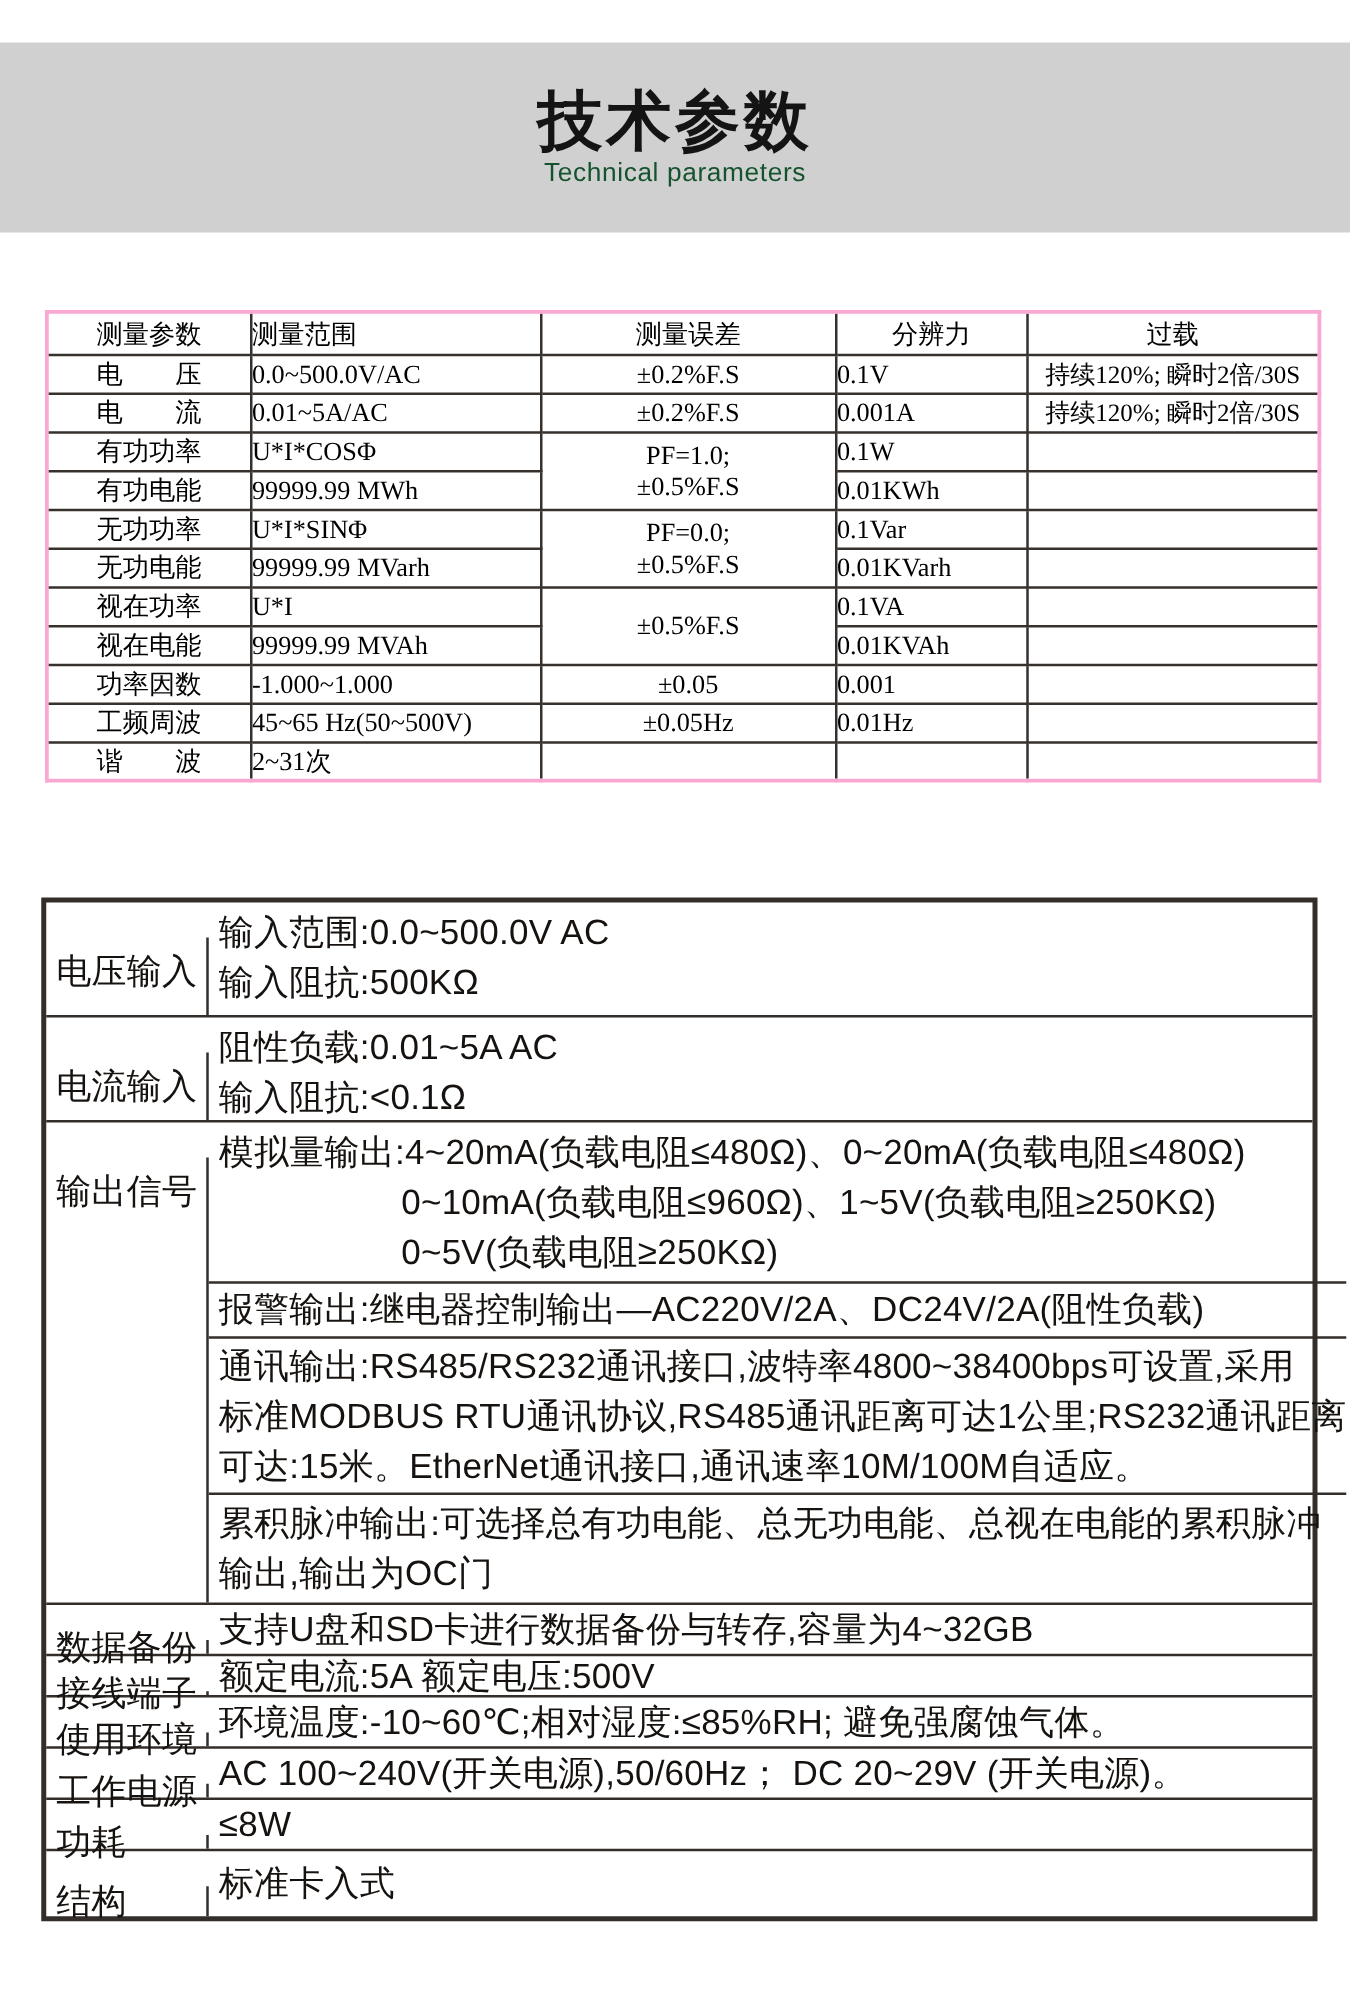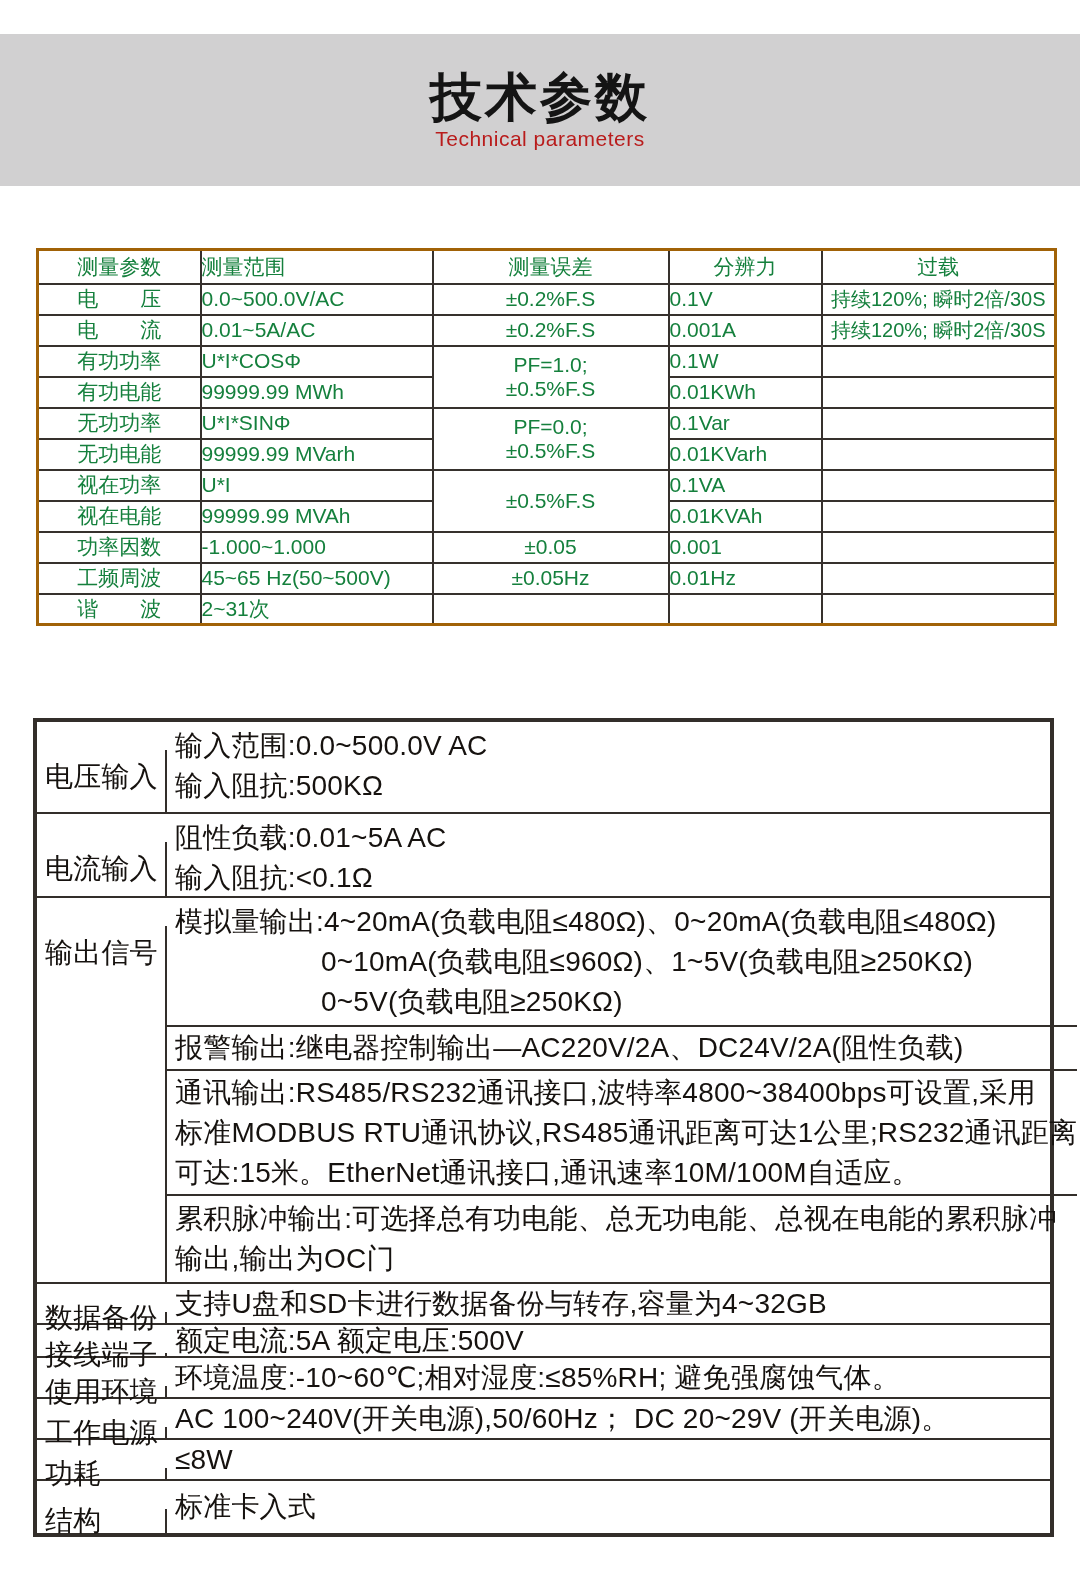--- a/index.html
+++ b/index.html
@@ -14,31 +14,31 @@
   .title-band{
     position:absolute;left:0;top:34px;width:1080px;height:152px;
     background:#d1d0d1;
     display:flex;flex-direction:column;align-items:center;justify-content:center;
   }
   .page-title{
     font-size:52px;font-weight:bold;color:#141414;letter-spacing:3px;
     line-height:56px;
   }
   .page-subtitle{
-    font-size:21px;font-weight:400;color:#b91c1c;letter-spacing:0.5px;
+    font-size:21px;font-weight:400;color:#14532d;letter-spacing:0.5px;
     margin-top:2px;
   }
 
   
   table.t1{
     position:absolute;left:36px;top:248px;width:1018px;
     border-collapse:collapse;table-layout:fixed;
-    font-family:Liberation Sans, sans-serif;
-    font-size:21px;color:#15803d;
-    border:3px solid #a16207;
+    font-family:Liberation Serif, serif;
+    font-size:21px;color:#000000;
+    border:3px solid #f9a8d4;
   }
   table.t1 td{
     border:2px solid #36312d;
     padding:0;vertical-align:middle;
     overflow:hidden;white-space:nowrap;
   }
   table.t1 tr{height:31px;}
   table.t1 tr.hdr{height:34px;}
   td.c1{text-align:center;}
   td.c2{text-align:left;padding-left:22px;}

